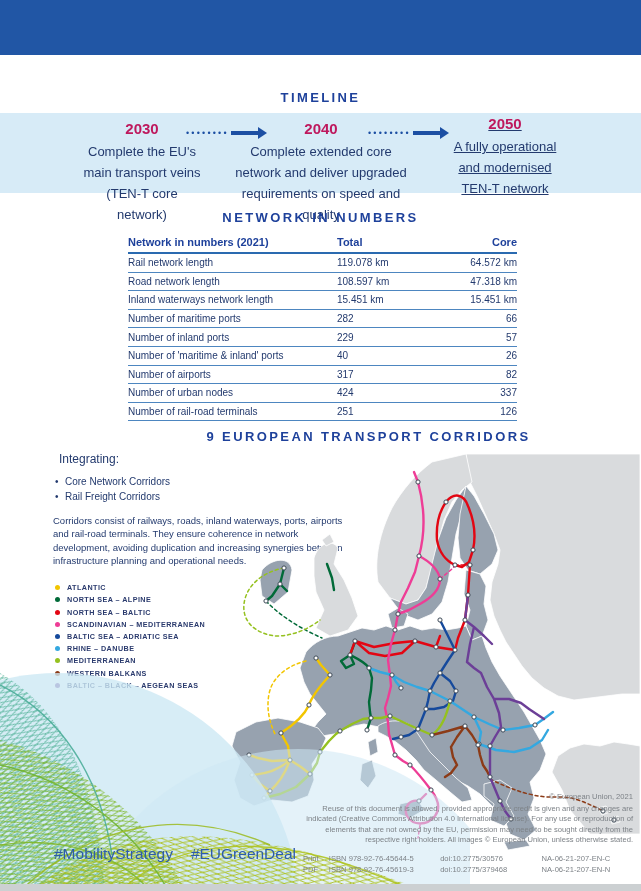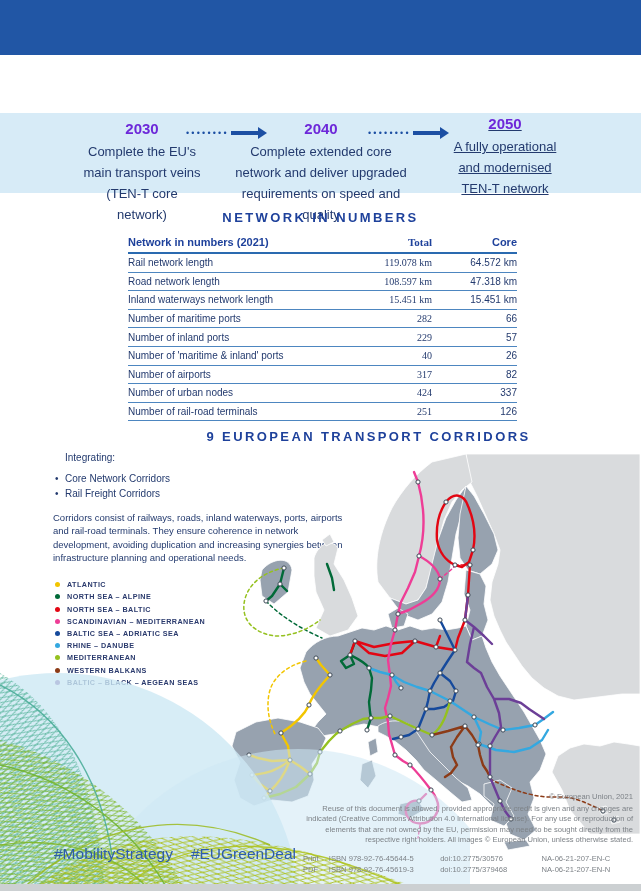--- a/index.html
+++ b/index.html
@@ -6,44 +6,44 @@
   .page{position:relative;width:641px;height:891px;overflow:hidden;background:#ffffff;
         font-family:"Liberation Sans",sans-serif;color:#233a6e;}
   
   .topbar{position:absolute;left:0;top:0;width:641px;height:55px;background:#2156a5;}
   
   .section-title{position:absolute;left:0;width:641px;text-align:center;color:#1e419b;
                  font-weight:bold;font-size:13px;letter-spacing:2.4px;}
   
   .tl-band{position:absolute;left:0;top:113px;width:641px;height:80px;background:#d7ebf7;}
   .tl-col{position:absolute;text-align:center;}
-  .tl-year{font-weight:bold;font-size:15px;color:#6d28d9;margin-bottom:4px;}
+  .tl-year{font-weight:bold;font-size:15px;color:#be185d;margin-bottom:4px;}
   .tl-desc{font-size:13px;line-height:21px;color:#233a6e;}
   .tl-col.c0{left:81px;top:7px;width:122px;}
   .tl-col.c1{left:229px;top:7px;width:184px;}
   .tl-col.c2{left:450px;top:2px;width:110px;text-decoration:underline;}
   .tl-arrow{position:absolute;top:13px;height:14px;display:flex;align-items:center;}
   .tl-arrow.a0{left:186px;}
   .tl-arrow.a1{left:368px;}
   .tl-dots{color:#1c4fa3;font-size:9px;letter-spacing:2.2px;line-height:10px;}
   .tl-dots::before{content:"••••••••";}
   .tl-shaft{position:relative;display:inline-block;width:28px;height:3.5px;background:#1c4fa3;margin-left:2px;}
   .tl-shaft::after{content:"";position:absolute;right:-8px;top:-4.2px;border-left:9px solid #1c4fa3;
                    border-top:6px solid transparent;border-bottom:6px solid transparent;}
   
   .nn-table{position:absolute;left:128px;top:236px;width:389px;font-size:10px;}
   .nn-head{display:flex;align-items:flex-end;padding-bottom:4px;border-bottom:2px solid #2a6ab0;
            font-weight:bold;font-size:11px;color:#1e419b;}
   .nn-row{display:flex;align-items:center;height:17.6px;border-bottom:1px solid #4d86c0;color:#233a6e;}
   .nn-c-label{flex:1;text-align:left;}
-  .nn-c-total{width:95px;text-align:right;font-family:Liberation Serif, serif;}
+  .nn-c-total{width:95px;text-align:left;}
   .nn-c-core{width:85px;text-align:right;}
   
   .corr-block{position:absolute;left:53px;top:452px;width:295px;}
-  .corr-intro{font-size:10px;margin:0 0 9px 12px;}
+  .corr-intro{font-size:12px;margin:0 0 9px 6px;}
   .corr-bullets{margin:0;padding:0;list-style:none;}
   .corr-bullets li{font-size:10px;line-height:14.5px;padding-left:12px;position:relative;}
   .corr-bullets li::before{content:"•";position:absolute;left:2px;color:#233a6e;}
   .corr-desc{font-size:9.5px;line-height:13.4px;margin:10px 0 0 0;width:292px;}
   .legend{margin-top:14px;}
   .legend-item{display:flex;align-items:center;height:12.2px;}
   .legend-dot{width:5px;height:5px;border-radius:50%;margin:0 7px 0 2px;flex:none;}
   .legend-label{font-size:7.2px;font-weight:bold;letter-spacing:0.45px;color:#2a3a6d;}
   
   .map{position:absolute;left:222px;top:446px;width:418px;height:408px;z-index:1;}
@@ -65,20 +65,21 @@
   
   .bottom-strip{position:absolute;left:0;top:884px;width:641px;height:7px;background:#ccd0d2;z-index:4;}
 </style>
 </head>
 <body>
 
 <div class="page">
 
   <div class="topbar"></div>
 
+  <div class="section-title" style="top:90px;">TIMELINE</div>
 
   <div class="tl-band">
     <div class="tl-col c0">
       <div class="tl-year">2030</div>
       <div class="tl-desc">Complete the EU's main transport veins (TEN-T core network)</div>
     </div>
     <div class="tl-arrow a0">
       <span class="tl-dots"></span>
       <span class="tl-shaft"></span>
     </div>

